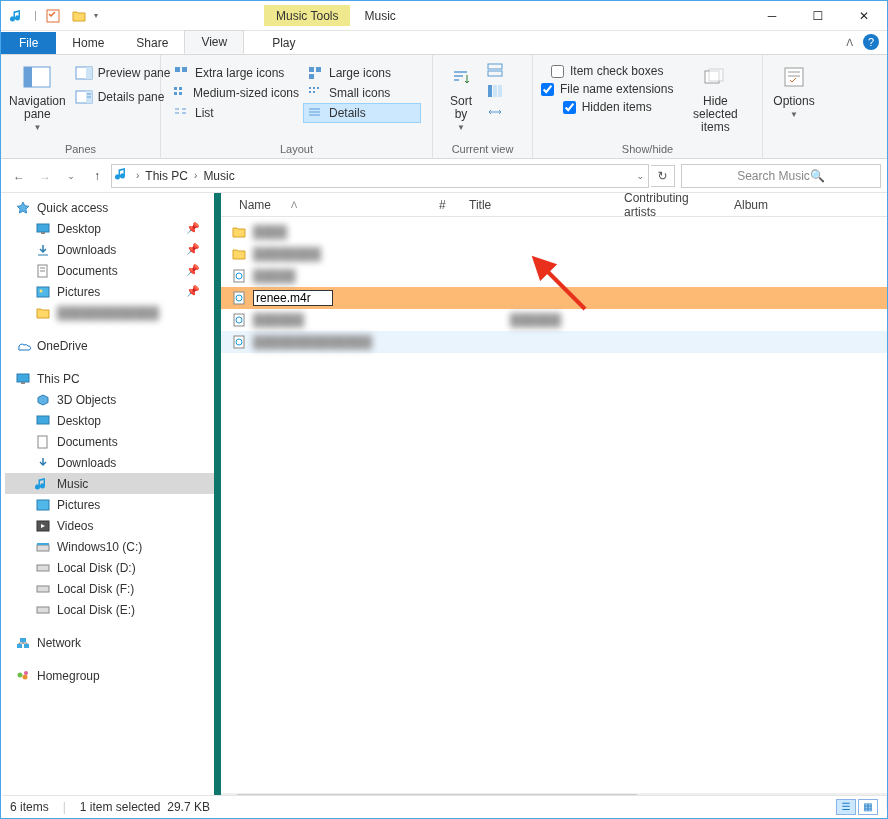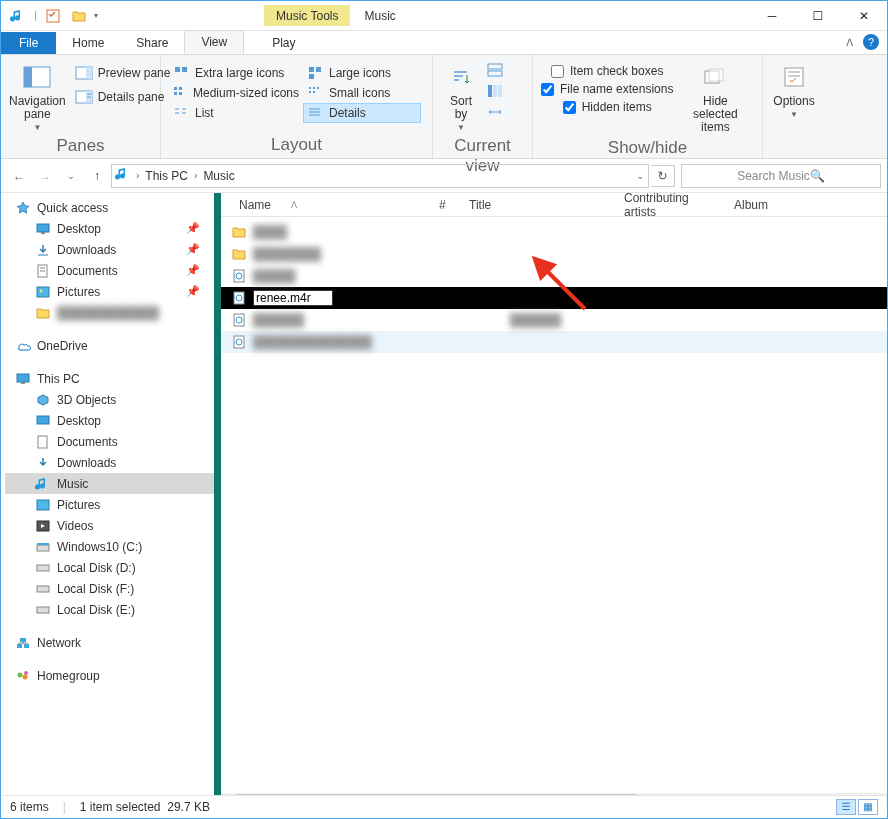--- a/index.html
+++ b/index.html
@@ -13,21 +13,21 @@
 .titlebar .win-controls div { width: 46px; height: 30px; display: flex; align-items: center; justify-content: center; color: #222; font-family: "Segoe UI Symbol", sans-serif; }
 .tabrow { height: 24px; display: flex; align-items: flex-end; border-bottom: 1px solid #dadada; background: #fff; position: relative;}
 .tabrow .tab { padding: 4px 16px 4px; font-size: 12px; color: #333; cursor: default;}
 .tabrow .tab.file { background: #1979ca; color: #fff; padding: 4px 18px; }
 .tabrow .tab.active { background: #f5f6f7; border: 1px solid #dadada; border-bottom: 1px solid #f5f6f7; }
 .tabrow .help { position: absolute; right: 8px; top: 3px; display: flex; gap: 10px; align-items: center; }
 .tabrow .help .chev { color: #666; font-size: 10px;}
 .tabrow .help .q { width: 16px; height: 16px; border-radius: 50%; background: #1979ca; color: #fff; display: flex; align-items: center; justify-content: center; font-size: 11px;}
 .ribbon { height: 104px; background: #f5f6f7; border-bottom: 1px solid #dadada; display: flex; }
 .rgroup { border-right: 1px solid #e1e1e1; padding: 4px 8px 0; display: flex; flex-direction: column; justify-content: space-between; }
-.rgroup .glabel { text-align: center; color: #666; font-size: 17px; padding: 2px 0 3px; }
+.rgroup .glabel { text-align: center; color: #666; font-size: 11px; padding: 2px 0 3px; }
 .rgroup .gbody { flex: 1; display: flex; align-items: flex-start; gap: 6px; }
 .bigbtn { display: flex; flex-direction: column; align-items: center; width: 64px; padding: 2px 0; color: #333; text-align: center; gap: 2px;}
 .bigbtn .ico { width: 32px; height: 32px; display: flex; align-items: center; justify-content: center; }
 .bigbtn .lbl { line-height: 13px; }
 .smbtn { display: flex; align-items: center; gap: 6px; padding: 2px 4px; color: #333; white-space: nowrap;}
 .smbtn .ico { width: 16px; height: 16px; display: inline-flex; align-items: center; justify-content: center;}
 .smbtn.sel { background: #cce8ff; border: 1px solid #99d1ff; padding: 1px 3px;}
 .chkline { display: flex; align-items: center; gap: 6px; color: #333; padding: 1px 0; justify-content: center;}
 .chkline input { width: 13px; height: 13px;}
 .addrrow { height: 34px; display: flex; align-items: center; padding: 0 6px; gap: 2px; border-bottom: 1px solid #e5e5e5;}
@@ -50,21 +50,21 @@
 .navpane .spacer { height: 12px; }
 .listarea { flex: 1; position: relative; }
 .colheaders { height: 24px; border-bottom: 1px solid #e5e5e5; display: flex; align-items: center; color: #444; padding-left: 10px;}
 .colheaders .col { padding: 0 8px; }
 .colheaders .col.name { width: 200px; display: flex; align-items: center; gap: 20px;}
 .colheaders .col.num { width: 30px;}
 .colheaders .col.title { width: 155px;}
 .colheaders .col.contrib { width: 110px;}
 .filerow { height: 22px; display: flex; align-items: center; padding-left: 10px; gap: 6px; color: #333;}
 .filerow .ico { width: 16px; height: 16px; display: inline-flex; align-items: center; justify-content: center;}
-.filerow.selected { background: #000000; }
+.filerow.selected { background: #fdba74; }
 .filerow .rename { border: 1px solid #333; padding: 0 2px; background: #fff; font-size: 12px; height: 16px; width: 80px;}
 .blur { filter: blur(3px); color: #999;}
 .arrow-anno { position: absolute; left: 314px; top: 66px; pointer-events: none;}
 .statusbar { position: absolute; bottom: 1px; left: 1px; right: 1px; height: 22px; border-top: 1px solid #e5e5e5; display: flex; align-items: center; padding: 0 8px; color: #333; gap: 14px; background: #fff;}
 .statusbar .viewbtns { margin-left: auto; display: flex; gap: 2px; }
 .statusbar .viewbtns div { width: 20px; height: 16px; border: 1px solid #8ab4e8; display: flex; align-items: center; justify-content: center; font-size: 10px; color: #1979ca;}
 .statusbar .viewbtns div.active { background: #cce8ff; }
 .hscroll { position: absolute; bottom: 0; left: 0; right: 0; height: 16px; background: #f0f0f0; display: flex; align-items: center;}
 .hscroll .thumb { height: 14px; background: #cdcdcd; margin-left: 2px; width: 60%; }
 svg { overflow: visible; }

